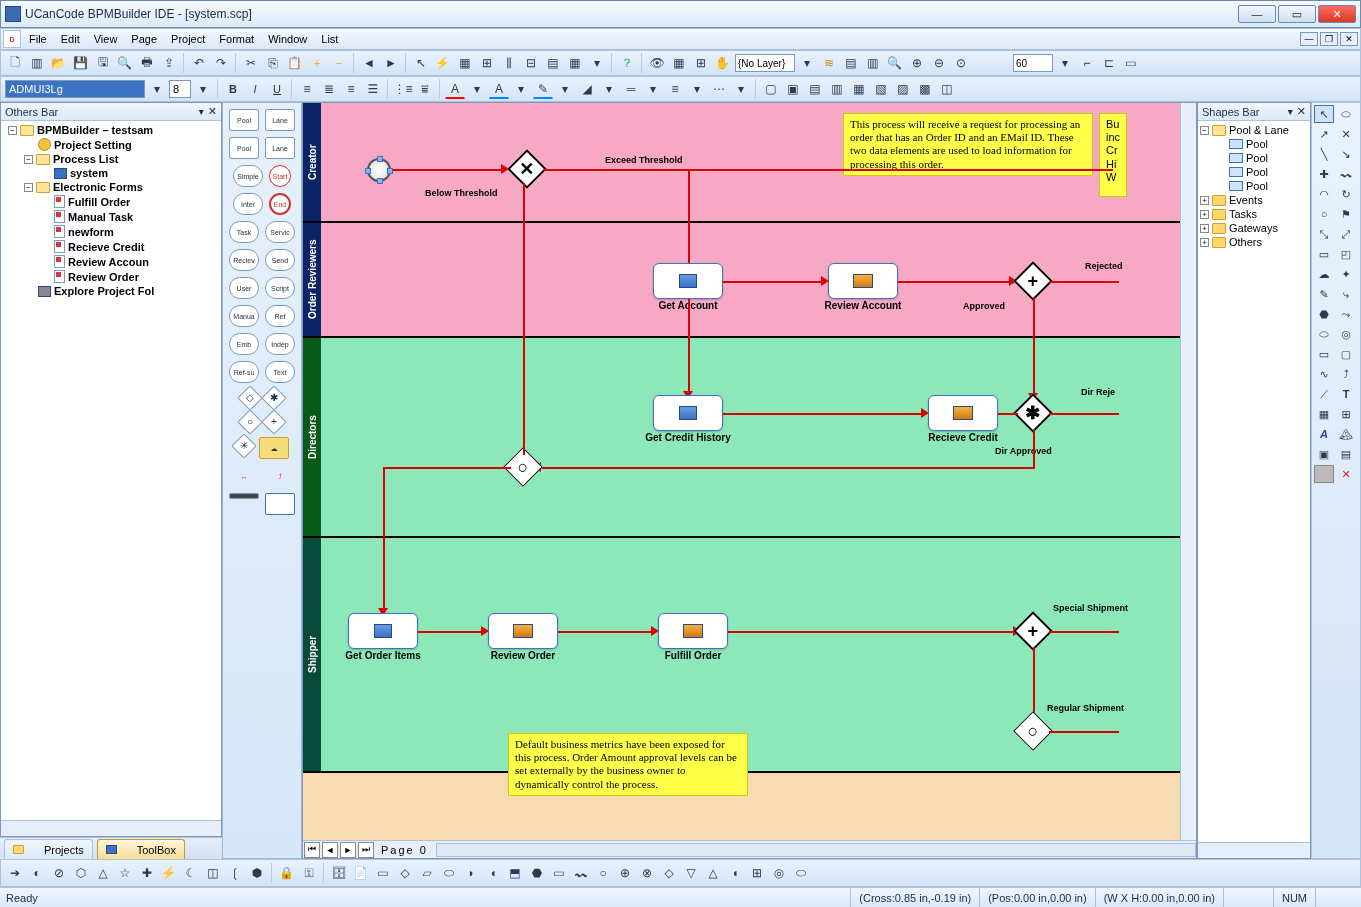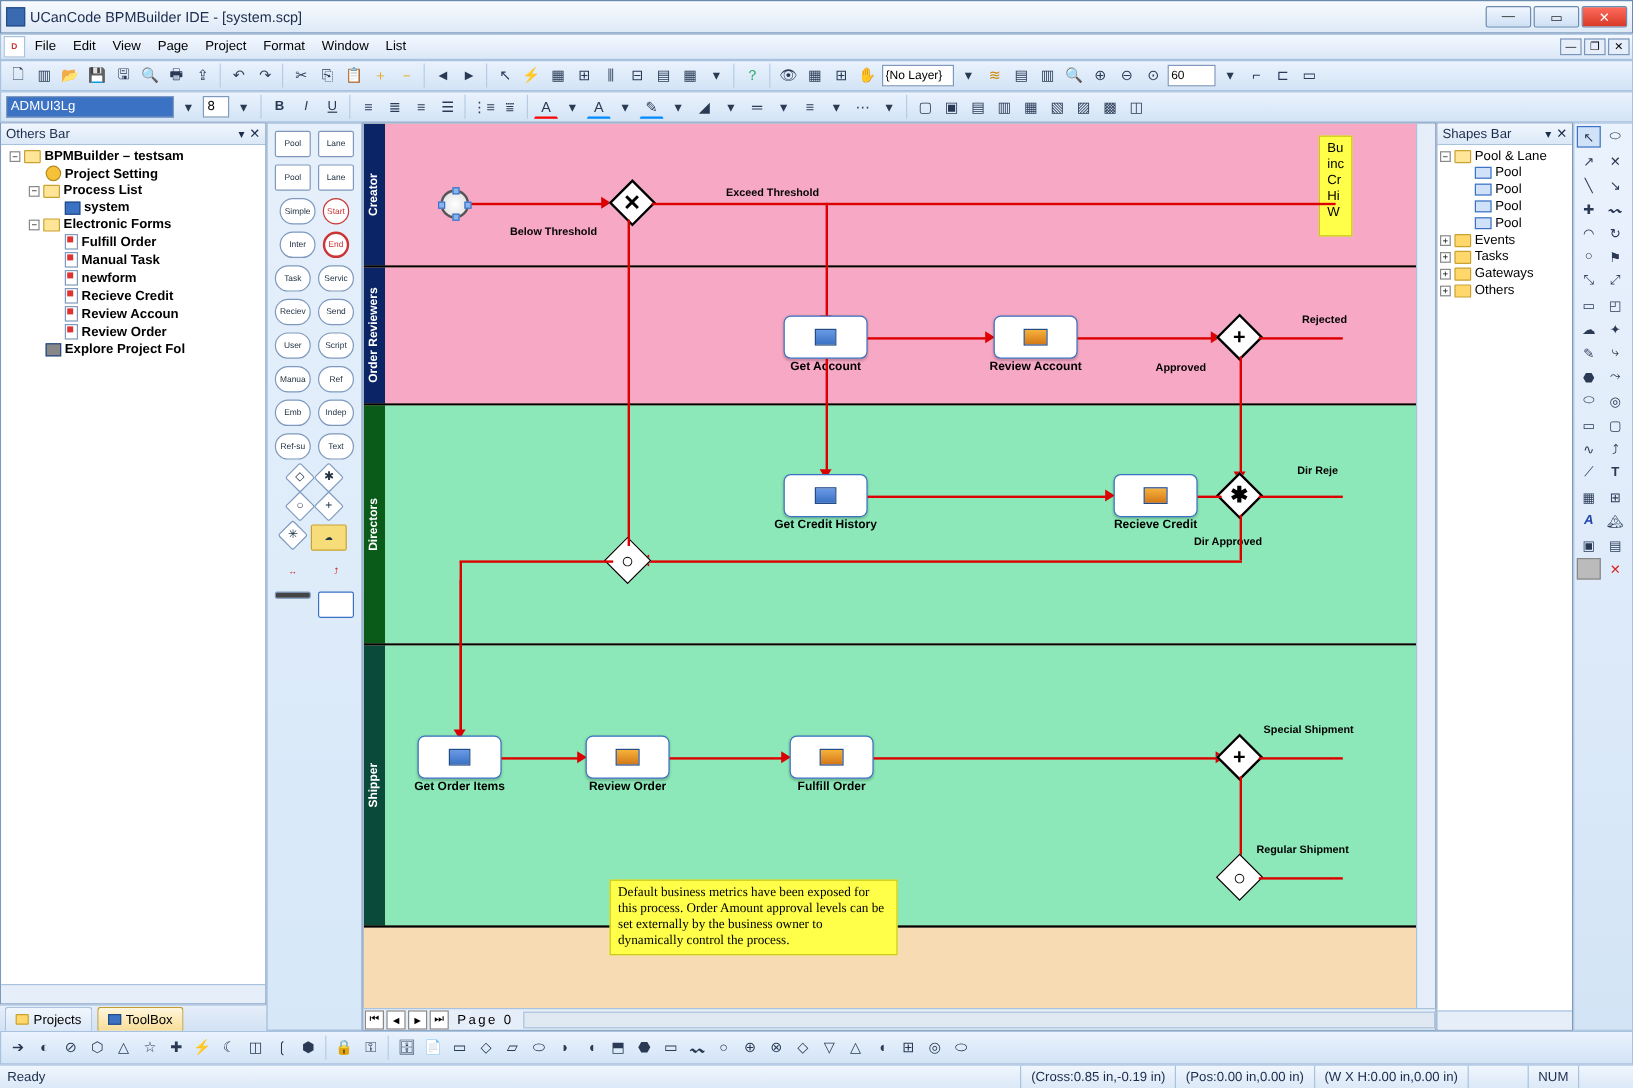--- a/index.html
+++ b/index.html
@@ -12,21 +12,21 @@
   .winbtn.close { background:linear-gradient(#ff6b5b,#d83a28); color:#fff; }
   .menubar { height:22px; background:linear-gradient(#f3f8ff,#dbe8f7); border:1px solid #a9c2de; display:flex; align-items:center; padding:0 2px; gap:2px; }
   .menubar .appicon { width:18px; height:18px; background:#fff; border:1px solid #a9c2de; display:flex; align-items:center; justify-content:center; color:#c33; font-size:7px; font-weight:bold; }
   .menuitem { padding:2px 6px; cursor:pointer; }
   .mdi-btns { margin-left:auto; display:flex; gap:2px; }
   .mdi-btn { width:18px; height:14px; border:1px solid #7a96bc; background:#e6eef9; font-size:9px; display:flex; align-items:center; justify-content:center; cursor:pointer; }
   .toolbar { height:26px; background:linear-gradient(#eaf2fd,#d3e4f6); border:1px solid #a9c2de; display:flex; align-items:center; padding:0 4px; gap:2px; flex-wrap:nowrap; overflow:hidden; }
   .tbtn { width:20px; height:20px; display:flex; align-items:center; justify-content:center; border:1px solid transparent; cursor:pointer; font-size:12px; color:#2a3a55; }
   .tsep { width:2px; height:20px; border-left:1px solid #b7cce4; margin:0 2px; }
   .layerbox { width:60px; height:18px; border:1px solid #7e99bd; background:#fff; padding:0 2px; font-size:10px; }
-  .numbox { width:40px; height:18px; border:1px solid #7e99bd; background:#fff; padding:0 2px; font-size:10px; text-align:left; }
+  .numbox { width:40px; height:18px; border:1px solid #7e99bd; background:#fff; padding:0 2px; font-size:10px; text-align:left;margin-left:40px; }
   .fmttoolbar { height:26px; background:linear-gradient(#eaf2fd,#d3e4f6); border:1px solid #a9c2de; display:flex; align-items:center; padding:0 4px; gap:2px; }
   .fontbox { width:140px; height:18px; border:1px solid #7e99bd; background:#fff; color:#fff; background:#3b72c4; padding:0 3px; font-size:11px; }
   .sizebox { width:22px; height:18px; border:1px solid #7e99bd; background:#fff; padding:0 3px; font-size:11px; }
   .main { display:flex; height: calc(100vh - 28px - 22px - 26px - 26px - 28px - 20px); }
   .panel { display:flex; flex-direction:column; border:1px solid #7e99bd; background:#fbfdff; }
   .panel-title { height:18px; background:linear-gradient(#f0f6fd,#dbe8f7); border-bottom:1px solid #a9c2de; display:flex; align-items:center; padding:0 4px; font-size:11px; color:#1a2b4c; font-weight:500; }
   .panel-title .pin { margin-left:auto; cursor:pointer; font-size:10px; }
   .panel-title .x { margin-left:4px; cursor:pointer; font-size:11px; }
   .tree { flex:1; overflow:auto; padding:2px; background:#fff; }
   .tree-item { display:flex; align-items:center; gap:3px; padding:1px 0; white-space:nowrap; cursor:pointer; }
@@ -35,21 +35,21 @@
   .folder-icon { width:14px; height:11px; background:#ffd76a; border:1px solid #c9a22f; border-radius:1px; }
   .folder-icon.open { background:#ffe598; }
   .doc-icon { width:11px; height:13px; background:#fff; border:1px solid #7e99bd; position:relative; }
   .doc-icon.red::before { content:""; position:absolute; left:1px; top:1px; width:5px; height:5px; background:#d33; }
   .sys-icon { width:13px; height:11px; background:#3b72c4; border:1px solid #234c86; }
   .gear-icon { width:13px; height:13px; background:#f5c23a; border-radius:50%; border:1px solid #b38a1a; }
   .left-col { width:222px; display:flex; flex-direction:column; }
   .left-tree { flex:1; }
   .left-scroll { height:16px; background:#e6eef9; border-top:1px solid #a9c2de; overflow:hidden; }
   .left-tabs { height:22px; background:linear-gradient(#e6eef9,#d2e2f4); display:flex; align-items:flex-end; border-top:1px solid #a9c2de; }
-  .left-tab { height:20px; padding:2px 8px; background:linear-gradient(#fff6dc,#f7dd96); border:1px solid #c49b2e; border-bottom:none; border-radius:3px 3px 0 0; margin-left:4px; display:flex; align-items:center; gap:4px; cursor:pointer; }
+  .left-tab { height:20px; padding:2px 8px; background:linear-gradient(#fff6dc,#f7dd96); border:1px solid #c49b2e; border-bottom:none; border-radius:3px 3px 0 0; margin-left:4px; display:flex; align-items:center; gap:20px; cursor:pointer; }
   .left-tab.inactive { background:linear-gradient(#f0f6fd,#dbe8f7); border-color:#a9c2de; }
   .stencil-col { width:80px; background:linear-gradient(#e6f0fb,#d6e7f8); border:1px solid #9ab6d6; padding:6px 4px; display:flex; flex-direction:column; gap:6px; align-items:center; overflow:hidden; }
   .stencil-row { display:flex; gap:6px; }
   .stencil { width:30px; height:22px; background:#fff; border:1px solid #7e99bd; border-radius:2px; display:flex; align-items:center; justify-content:center; font-size:7px; color:#234; cursor:pointer; overflow:hidden; text-align:center; line-height:1; }
   .stencil.round { border-radius:11px; }
   .stencil.start { color:#c33; border-color:#c33; border-radius:50%; width:22px; height:22px; }
   .stencil.end { color:#c33; border:2px solid #c33; border-radius:50%; width:22px; height:22px; }
   .stencil.diamond { transform:rotate(45deg); width:18px; height:18px; }
   .stencil.diamond span { transform:rotate(-45deg); font-size:10px; }
   .canvas-col { flex:1; display:flex; flex-direction:column; border:1px solid #7e99bd; }
@@ -404,20 +404,21 @@
         </div>
         <div class="lane green" style="top:235px;height:200px">
           <div class="lane-label">Directors</div>
           <div class="lane-body"></div>
         </div>
         <div class="lane green2" style="top:435px;height:235px">
           <div class="lane-label">Shipper</div>
           <div class="lane-body"></div>
         </div>
 
+        <div class="note" style="left:540px;top:10px;width:250px">This process will receive a request for processing an order that has an Order ID and an EMail ID. These two data elements are used to load information for processing this order.</div>
         <div class="note" style="left:796px;top:10px;width:28px;height:84px;overflow:hidden">
           <span>Bu</span><br><span>inc</span><br><span>Cr</span><br><span>Hi</span><br><span>W</span>
         </div>
         <div class="note" style="left:205px;top:630px;width:240px">Default business metrics have been exposed for this process. Order Amount approval levels can be set externally by the business owner to dynamically control the process.</div>
 
         <div class="start-ev" style="left:64px;top:55px">
           <div class="handle" style="left:-4px;top:8px"></div>
             <div class="handle" style="right:-4px;top:8px"></div>
           <div class="handle" style="left:8px;top:-4px"></div>
             <div class="handle" style="left:8px;bottom:-4px"></div>

